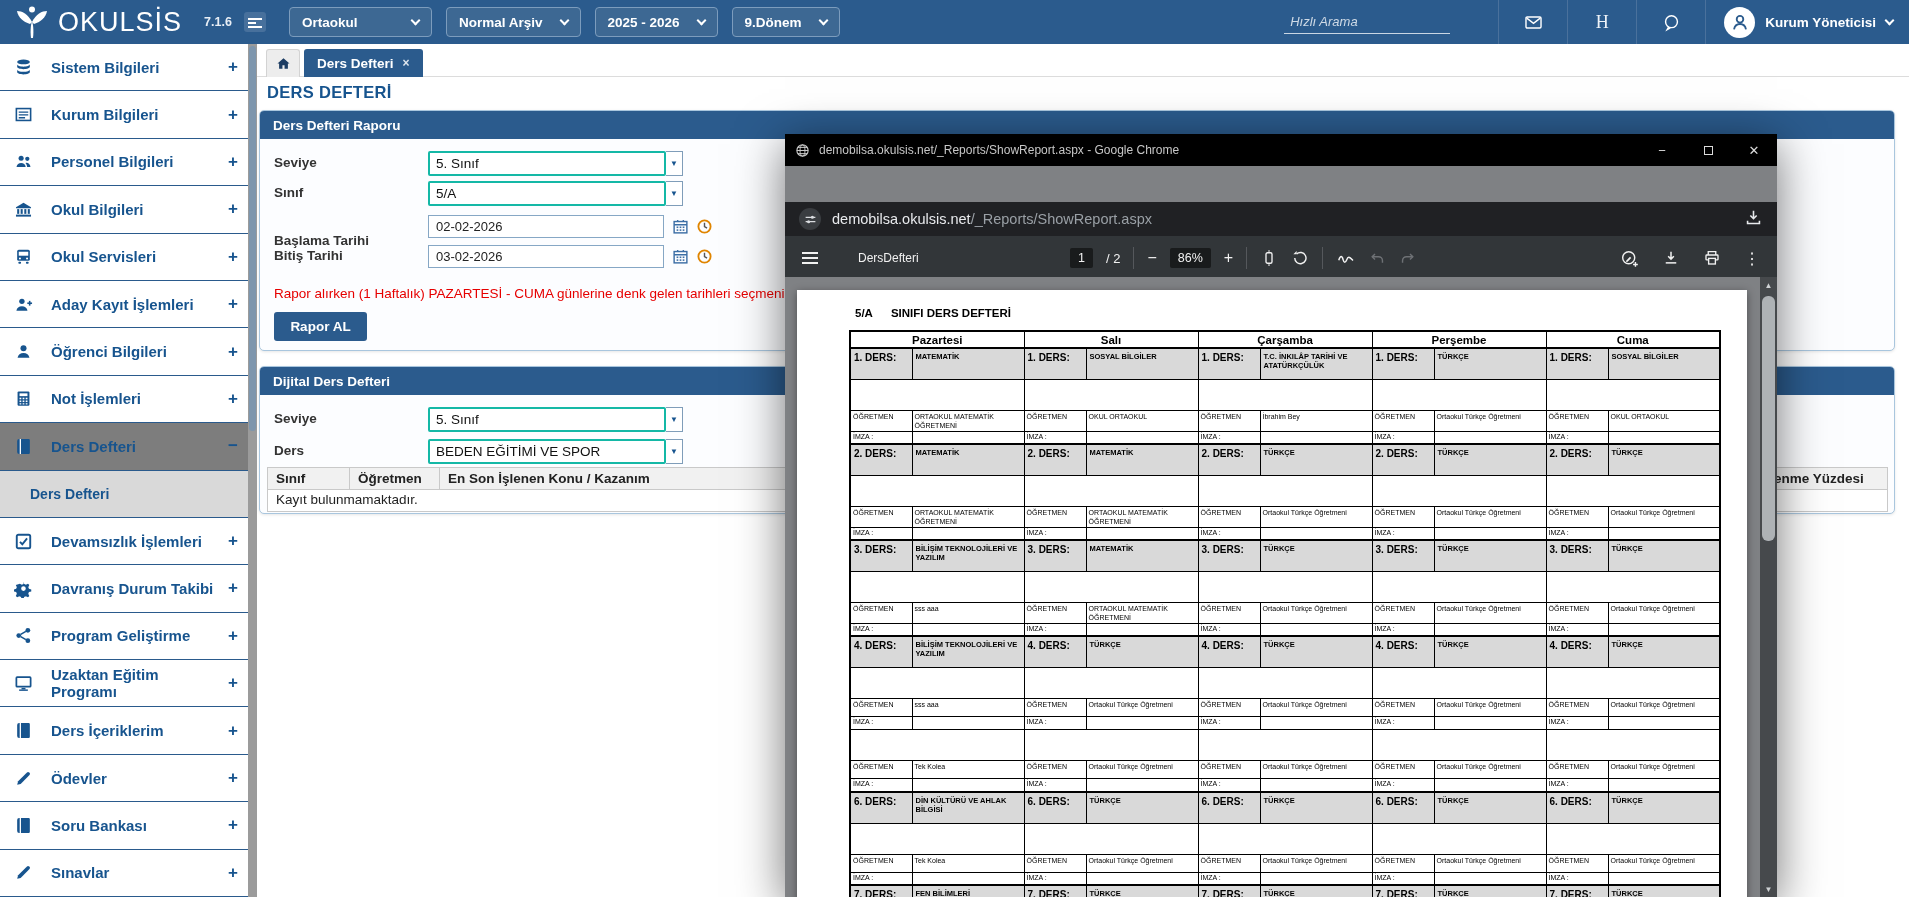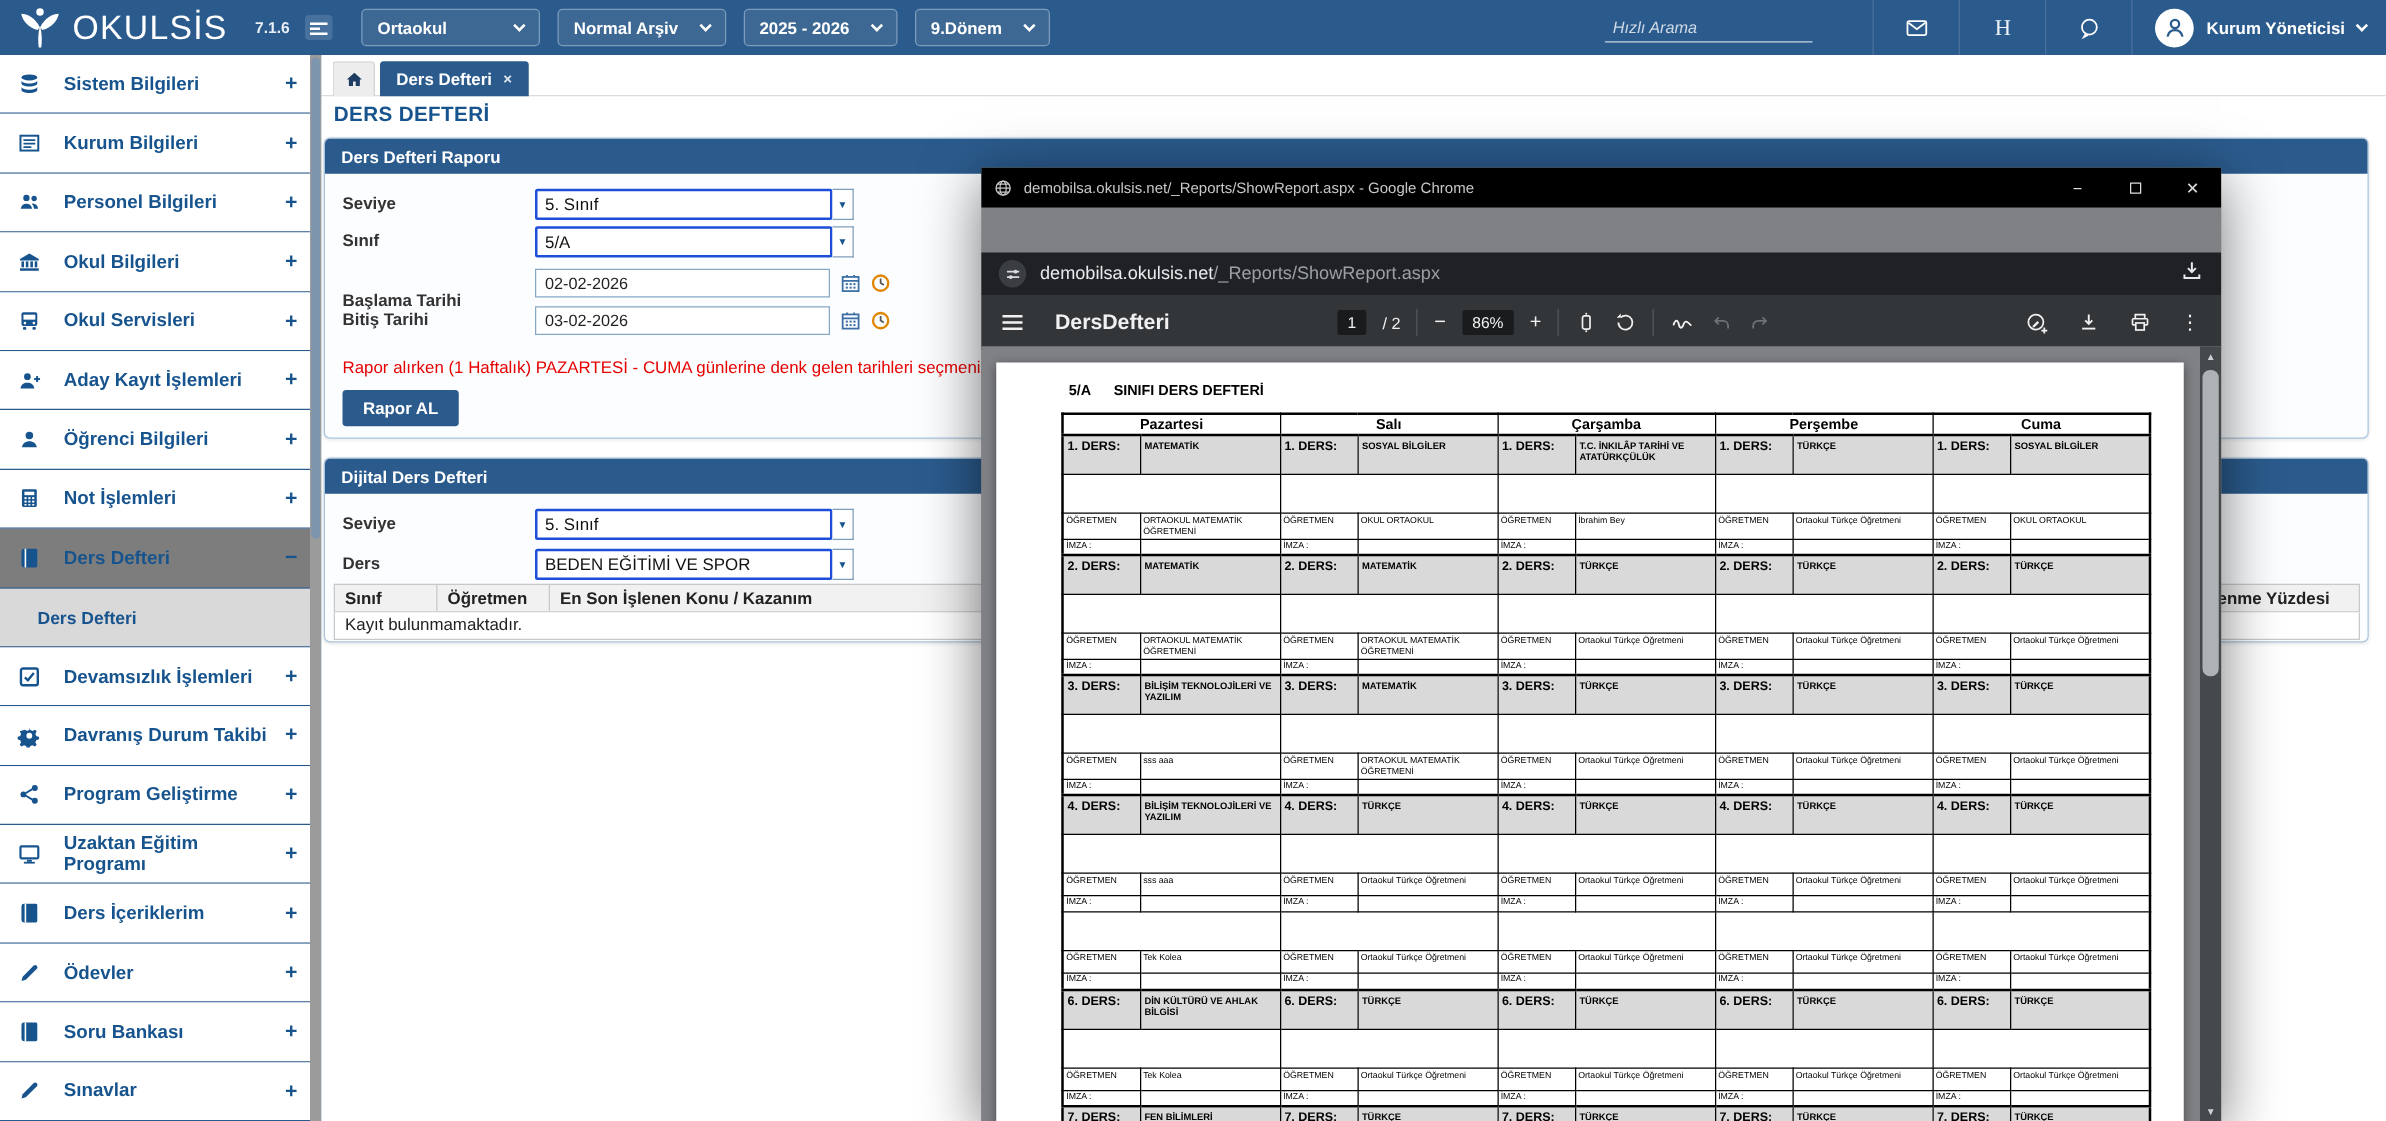--- a/index.html
+++ b/index.html
@@ -1,19 +1,19 @@
 <!DOCTYPE html>
 <html><head>
 <meta charset="utf-8">
 <style>
   * { box-sizing: border-box; margin: 0; padding: 0; }
   html,body { background:#9aa1a8; }
   .screen {
     position: relative; width: 1909px; height: 897px; overflow: hidden;
-    background:#7dd3fc; font-family:"Liberation Sans", sans-serif; margin: 0 auto;
+    background:#404040; font-family:"Liberation Sans", sans-serif; margin: 0 auto;
   }
   
   .appbar { position:absolute; left:0; top:0; width:1909px; height:44px; background:#2b5b8d; color:#fff; z-index:10; }
   .logo-wrap { position:absolute; left:14px; top:4px; display:flex; align-items:center; gap:8px; }
   .logo-icon { width:36px; height:36px; }
   .logo-icon svg { width:100%; height:100%; }
   .logo-text { font-size:27px; font-weight:300; letter-spacing:1px; color:#fff; }
   .logo-ver { font-size:12.5px; font-weight:bold; margin-left:14px; color:#e8eef5; }
   .menu-fold { position:absolute; left:244px; top:12px; width:22px; height:20px; background:#47709c; border-radius:3px; padding:4px 4px; cursor:pointer; }
   .menu-fold i { display:block; height:2px; background:#fff; margin:2px 0; }
@@ -51,21 +51,21 @@
   .tab-home svg { width:17px; height:17px; }
   .tab-active { height:28px; background:#2b5b8d; color:#fff; font-weight:bold; font-size:13.5px; display:flex; align-items:center; gap:9px; padding:0 13px; border-radius:3px 3px 0 0; cursor:pointer; }
   .tab-close { font-size:12px; opacity:.85; cursor:pointer; }
   .page-title { position:absolute; left:10px; top:39px; color:#17548e; font-weight:bold; font-size:16.5px; letter-spacing:.3px; }
   .panel { position:absolute; left:2px; width:1636px; border:1px solid #a9c6de; border-radius:5px; background:#fcfdff; box-shadow:0 1px 3px rgba(0,0,0,.10); }
   .panel-h { height:28px; background:#2b5b8d; color:#fff; font-weight:bold; font-size:13.5px; display:flex; align-items:center; padding:0 13px; border-radius:4px 4px 0 0; }
   .panel-report { top:66px; height:241px; }
   .panel-digital { top:322px; height:148px; }
   .frow-label { position:absolute; left:14px; font-weight:bold; font-size:13.5px; color:#333; }
   .combo { position:absolute; left:168px; display:flex; align-items:center; }
-  .combo-box { width:238px; height:25px; border:2px solid #1d4ed8; border-radius:2px; background:#fff; font-size:13.5px; display:flex; align-items:center; padding:0 6px; color:#111; }
+  .combo-box { width:238px; height:25px; border:2px solid #14b8a6; border-radius:2px; background:#fff; font-size:13.5px; display:flex; align-items:center; padding:0 6px; color:#111; }
   .combo-arrow { width:17px; height:25px; border:1px solid #7f9db9; border-left:none; background:#fff; display:flex; align-items:center; justify-content:center; color:#17548e; font-size:8px; cursor:pointer; }
   .date-input { position:absolute; left:168px; width:236px; height:23px; border:1px solid #86a7c5; background:#fff; font-size:13px; color:#222; display:flex; align-items:center; padding:0 7px; }
   .date-ics { position:absolute; display:flex; gap:7px; left:412px; }
   .date-ics .dic { width:17px; height:17px; cursor:pointer; }
   .date-ics svg { width:17px; height:17px; }
   .warning { position:absolute; left:14px; color:#e60000; font-size:13.5px; white-space:nowrap; }
   .btn-primary { position:absolute; left:14px; width:93px; height:29px; background:#2b5b8d; color:#fff; font-weight:bold; font-size:13.5px; border:none; border-radius:3px; display:flex; align-items:center; justify-content:center; cursor:pointer; }
   .dd-table { position:absolute; left:7px; top:100px; width:1621px; }
   .ddh-row { display:flex; border:1px solid #c9c9c9; background:#f1f1f1; height:23px; }
   .ddh-cell { border-right:1px solid #c9c9c9; font-weight:bold; font-size:13.5px; color:#222; padding:3px 8px; white-space:nowrap; overflow:hidden; }
@@ -91,21 +91,21 @@
   .p-url .dl svg { width:19px; height:19px; }
   .p-format { height:33px; background:#f1f1f1; border-bottom:1px solid #cfcfcf; display:flex; align-items:center; padding:0 15px; }
   .fmt-select { width:200px; height:24px; background:#fff; border:1px solid #8a8a8a; font-size:13px; color:#333; display:flex; align-items:center; justify-content:space-between; padding:0 8px; cursor:pointer; }
   .fmt-select .chev { border-color:#444; }
   .fmt-indir { font-size:13.5px; color:#222; margin-left:14px; cursor:pointer; }
   .fmt-input { width:192px; height:24px; background:#e9e9e9; border:1px solid #ababab; margin-left:26px; }
   .fmt-email { height:25px; padding:0 11px; background:#2b5b8d; color:#fff; font-weight:bold; font-size:12.5px; border:none; margin-left:16px; cursor:pointer; }
   .p-pdfbar { height:44px; background:#323639; color:#f1f1f1; display:flex; align-items:center; padding:0 17px; font-size:13px; }
   .hamb { width:16px; cursor:pointer; }
   .hamb i { display:block; height:2px; background:#f1f1f1; margin:3px 0; }
-  .pdf-title { font-weight:bold; font-size:17px; margin-left:26px; }
+  .pdf-title { font-weight:normal; font-size:12px; margin-left:40px; }
   .pdf-mid { position:absolute; left:285px; display:flex; align-items:center; gap:13px; }
   .pg-box, .zoom-box { background:#191b1c; border-radius:2px; padding:3px 8px; font-size:12.5px; }
   .pdf-sep { width:1px; height:22px; background:#55585c; }
   .pdf-btn { cursor:pointer; display:flex; align-items:center; justify-content:center; color:#f1f1f1; font-size:16px; }
   .pdf-btn svg { width:18px; height:18px; }
   .pdf-btn.dis { color:#6e7175; }
   .pdf-right { margin-left:auto; display:flex; align-items:center; gap:23px; }
   .pdf-dots { font-size:16px; letter-spacing:0; cursor:pointer; }
   .p-body { position:absolute; left:0; top:143px; width:992px; height:620px; background:#7f8184; overflow:hidden; }
   .pdf-page { position:absolute; left:12px; top:13px; width:950px; height:1200px; background:#fff; box-shadow:0 2px 8px rgba(0,0,0,.4); }

